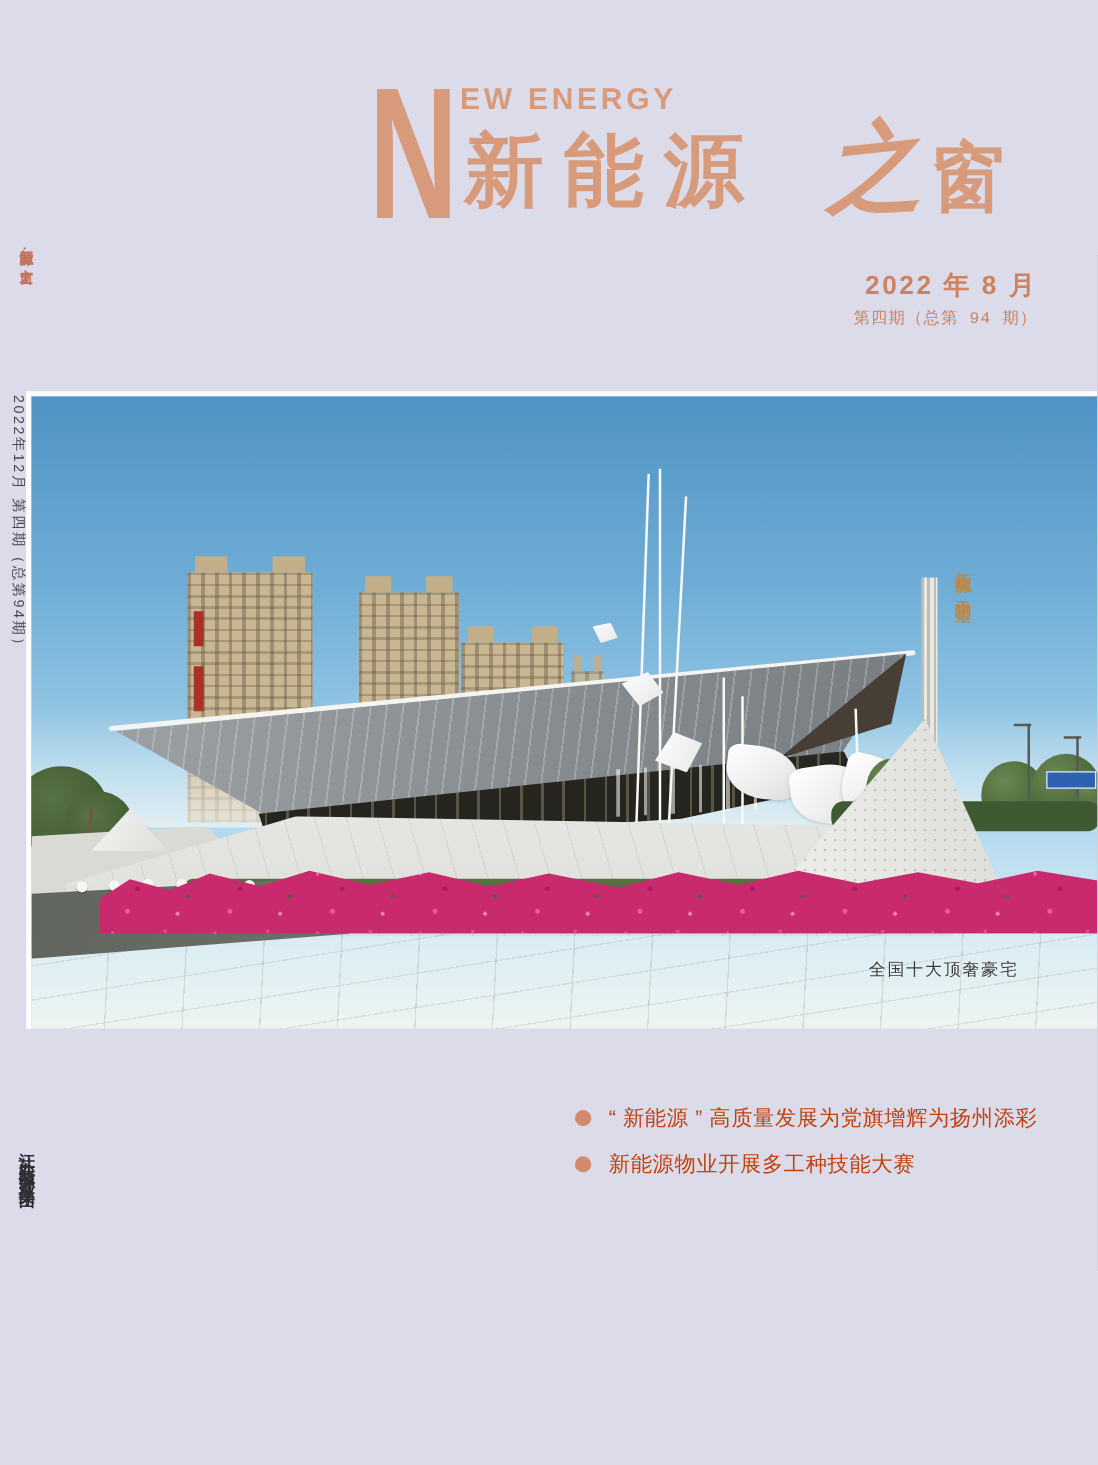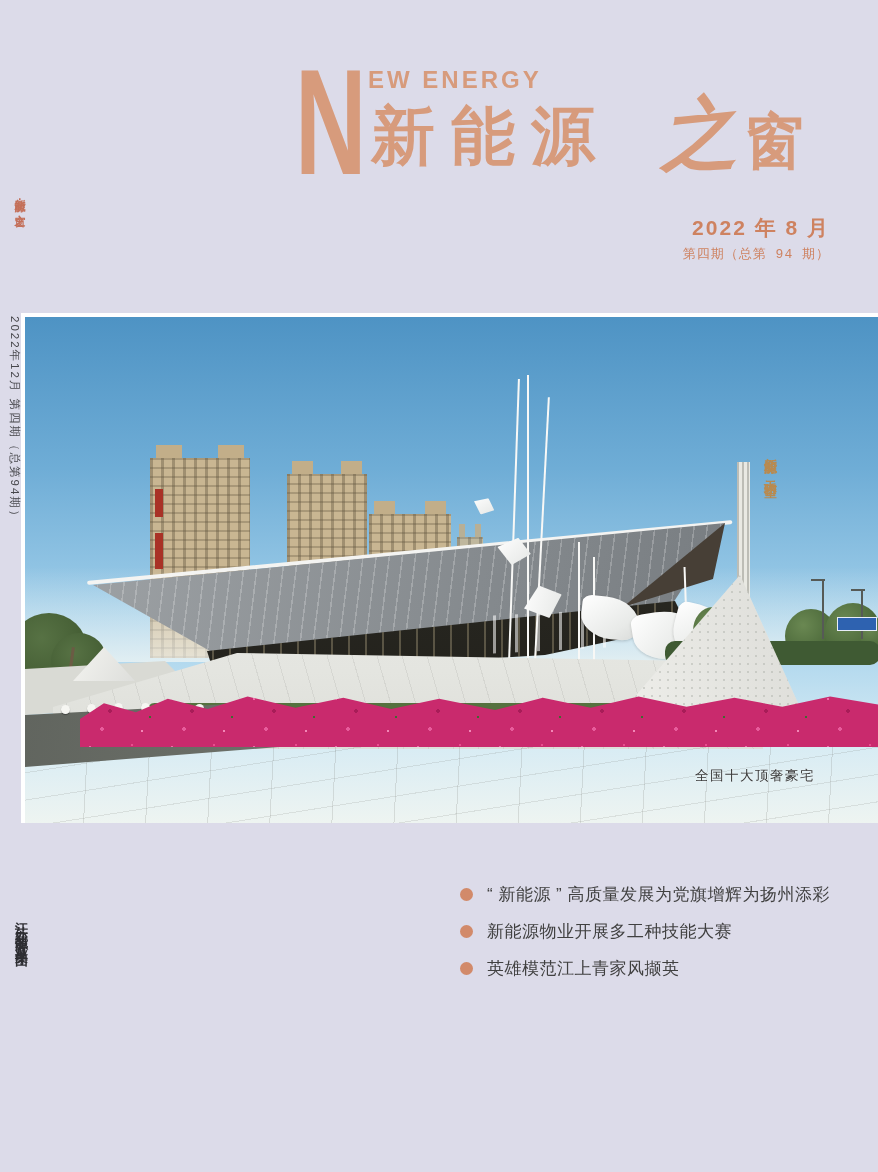--- a/index.html
+++ b/index.html
@@ -141,21 +141,21 @@
   .lightpath { inset:0; clip-path:polygon(0px 352px,140px 344px,182px 386px,0px 398px); background:#d9dad4; }
   .pyramid { left:48px; top:330px; width:62px; height:34px; clip-path:polygon(50% 0,100% 100%,0 100%);
     background:linear-gradient(120deg,#f4f4f0,#dddedb); }
 
   .caption { left:670px; top:450px; font-size:13.5px; color:#3b3b3b; letter-spacing:1.5px; text-shadow:0 0 2px rgba(255,255,255,.7); }
 
   
   .toc { left:460px; top:884px; list-style:none; }
   .toc li { display:flex; align-items:center; gap:14px; margin-bottom:17px; height:20px; }
   .dot { width:13px; height:13px; border-radius:50%; background:#d28a6a; flex:0 0 13px; }
-  .toc-label { font-size:17px; color:#404040; letter-spacing:.5px; white-space:nowrap; }
+  .toc-label { font-size:17px; color:#c2410c; letter-spacing:.5px; white-space:nowrap; }
 </style>
 </head>
 <body>
 
 <div class="page">
 
   <div class="abs logo-n">N</div>
   <div class="abs logo-en">EW ENERGY</div>
   <div class="abs logo-cn">新能源</div>
   <div class="abs logo-zhi">之</div>
@@ -246,19 +246,15 @@
 
   <ul class="abs toc">
     <li>
       <span class="dot"></span>
       <span class="toc-label">“ 新能源 ” 高质量发展为党旗增辉为扬州添彩</span>
     </li>
     <li>
       <span class="dot"></span>
       <span class="toc-label">新能源物业开展多工种技能大赛</span>
     </li>
-    <li>
-      <span class="dot"></span>
-      <span class="toc-label">英雄模范江上青家风撷英</span>
-    </li>
   </ul>
 
 </div>
 
 </body></html>

